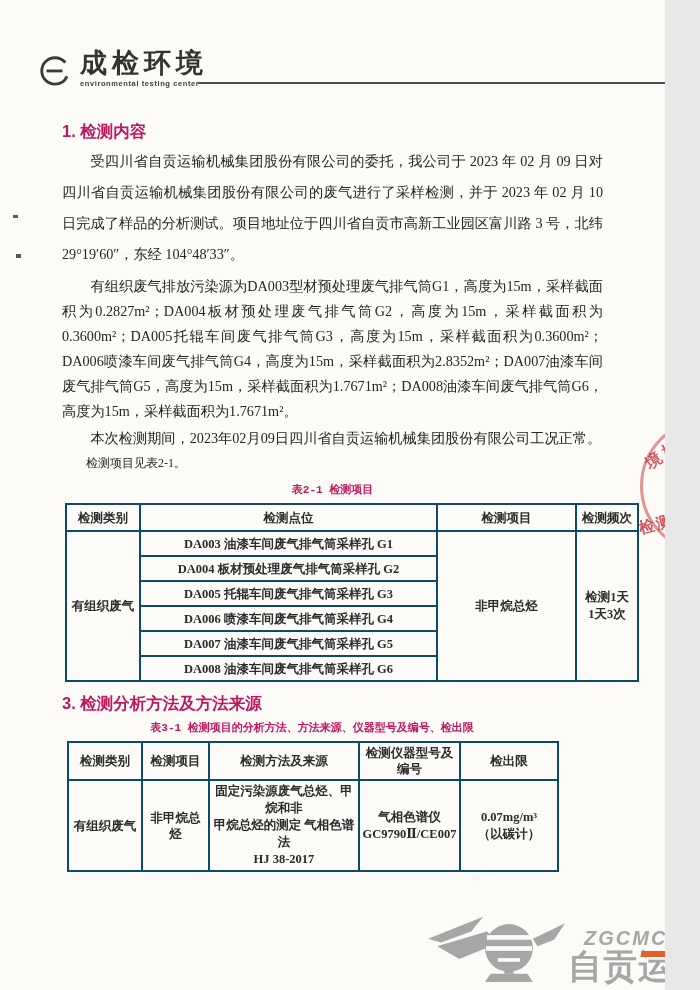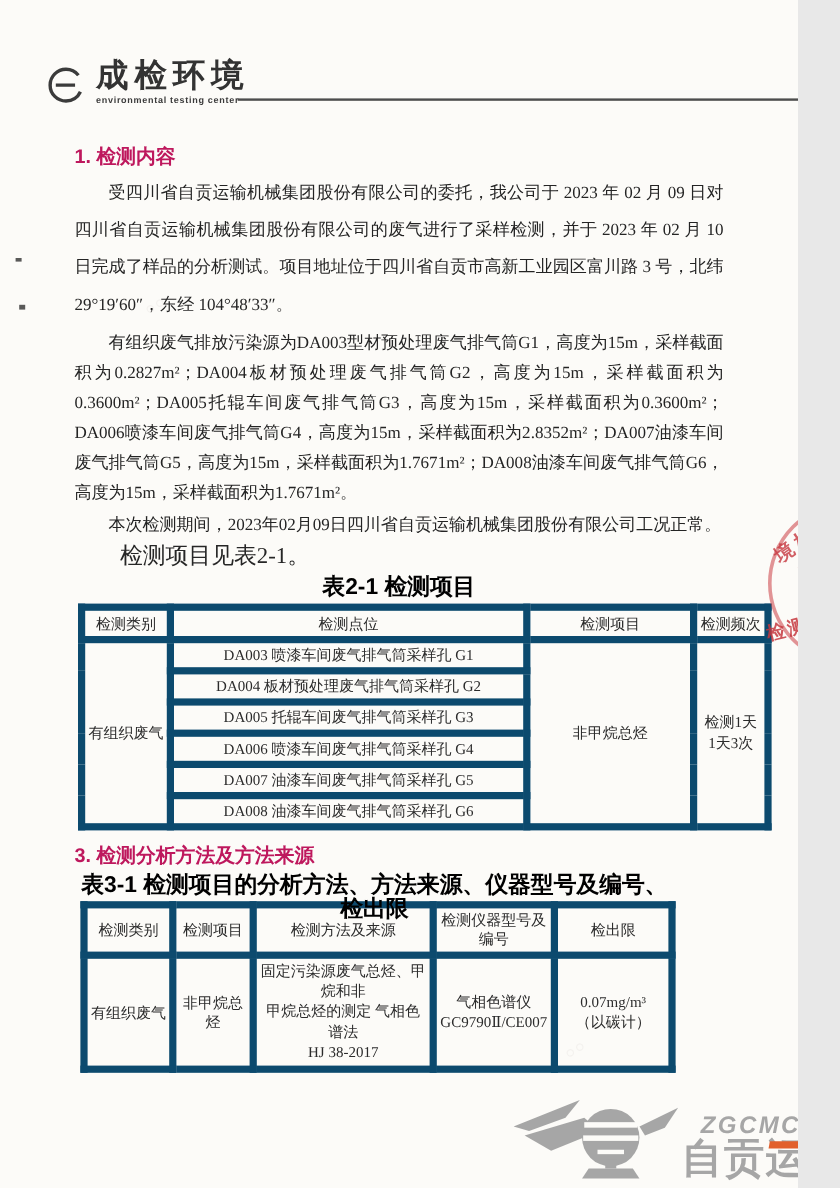--- a/index.html
+++ b/index.html
@@ -20,29 +20,29 @@
   
   .content { padding:0 62px; }
   h2.sec { font-family:"Liberation Sans","DejaVu Sans",sans-serif; font-size:16.5px; color:#be185d; line-height:22px; }
   #h-s1 { margin:14px 0 4px 0; }
   #h-s2 { margin:6px 0 2px 0; }
   #h-s3 { margin:10px 0 2px 0; }
   p.body-text { font-size:14.2px; text-align:justify; text-indent:2em; color:#242424; }
   #para1 { line-height:31px; margin-top:2px; }
   #para2 { line-height:25px; margin-top:4px; }
   #para3 { line-height:25px; margin-top:2px; }
-  p.intro { font-size:19px; text-indent:2em; line-height:25px; }
-
-  .tbl-title { font-family:Liberation Sans, sans-serif; font-weight:bold; font-size:19px; text-align:center; color:#000000; margin:4px 0 3px 0; height:20px; line-height:20px; }
+  p.intro { font-size:12px; text-indent:2em; line-height:25px; }
+
+  .tbl-title { font-family:Liberation Mono, monospace; font-weight:bold; font-size:11px; text-align:center; color:#be185d; margin:4px 0 3px 0; height:20px; line-height:20px; }
   #t31-title { width:490px; margin-left:5px; }
 
   table { border-collapse:collapse; table-layout:fixed;
           font-size:12.5px; color:#2b2b2b; text-align:center;
           border-top:2.4px solid #2e2e2e; border-bottom:2.4px solid #2e2e2e; }
-  td,th { border:6px solid #0c4a6e; font-weight:normal; padding:2px 2px; line-height:16px; }
+  td,th { border:2px solid #0c4a6e; font-weight:bold; padding:2px 2px; line-height:16px; }
   #table21 { width:572px; margin-left:3px; }
   #table21 th { height:27px; }
   #table21 td { height:25px; }
   #table31 { width:490px; margin-left:5px; }
   #table31 th { height:24px; }
   #table31 td { height:56px; }
   .two-line span { display:block; line-height:17px; }
   .three-line span { display:block; line-height:17px; }
 
   
@@ -104,21 +104,21 @@
         </colgroup>
       <tbody>
           <tr>
         <th>检测类别</th>
         <th>检测点位</th>
         <th>检测项目</th>
         <th>检测频次</th>
       </tr>
       <tr>
         <td rowspan="6">有组织废气</td>
-        <td>DA003 喷漆车间废气排气筒采样孔 G1</td>
+        <td>DA003 油漆车间废气排气筒采样孔 G1</td>
         <td rowspan="6">非甲烷总烃</td>
         <td rowspan="6" class="two-line">
           <span>检测1天</span>
           <span>1天3次</span>
         </td>
       </tr>
       <tr>
             <td>DA004 板材预处理废气排气筒采样孔 G2</td>
           </tr>
       <tr>

